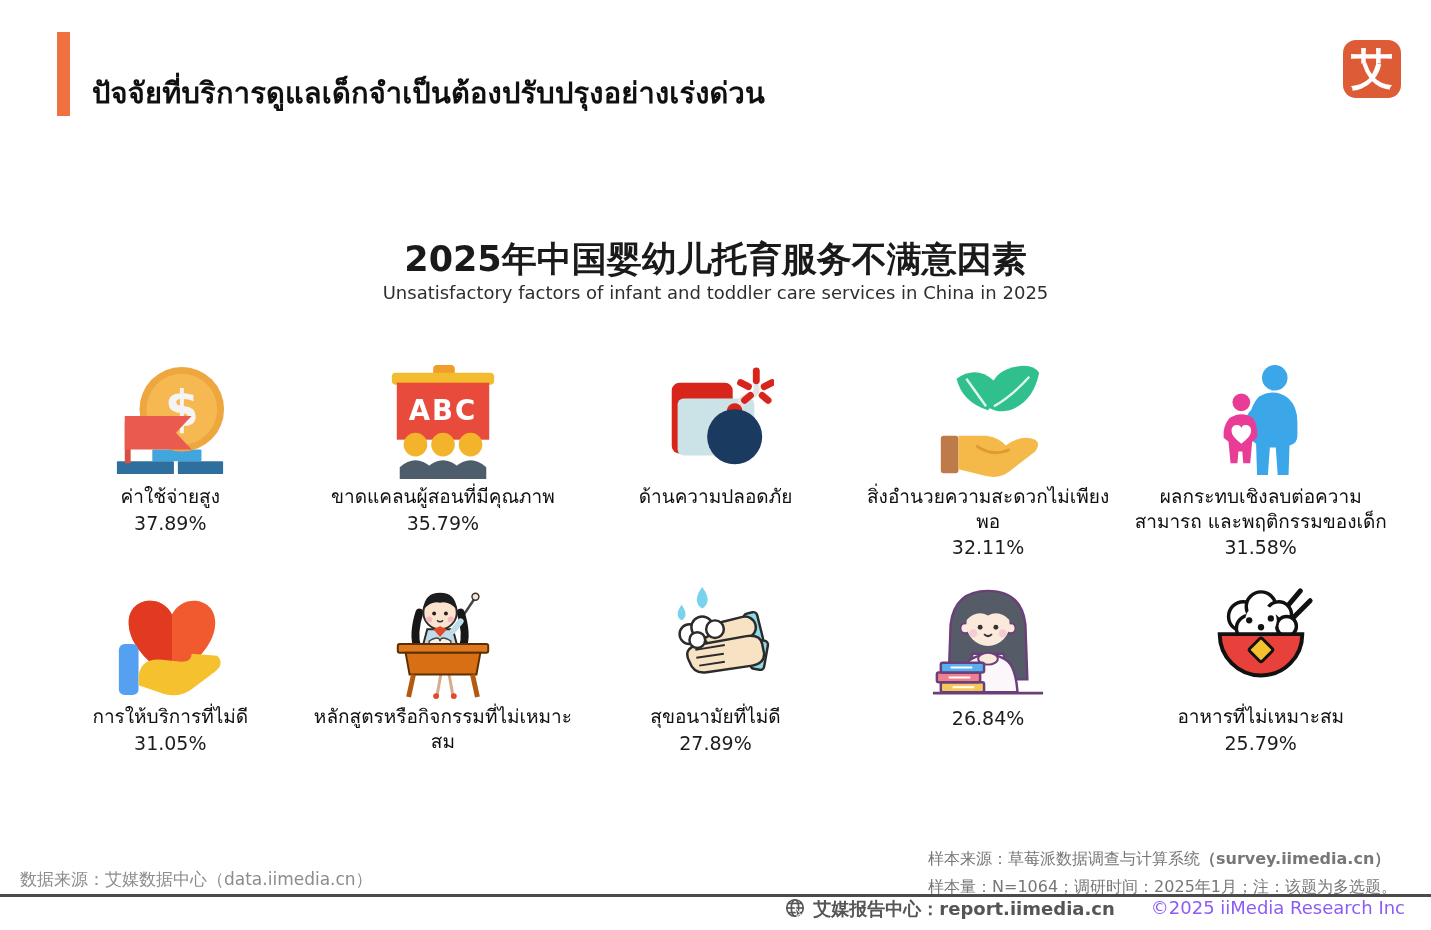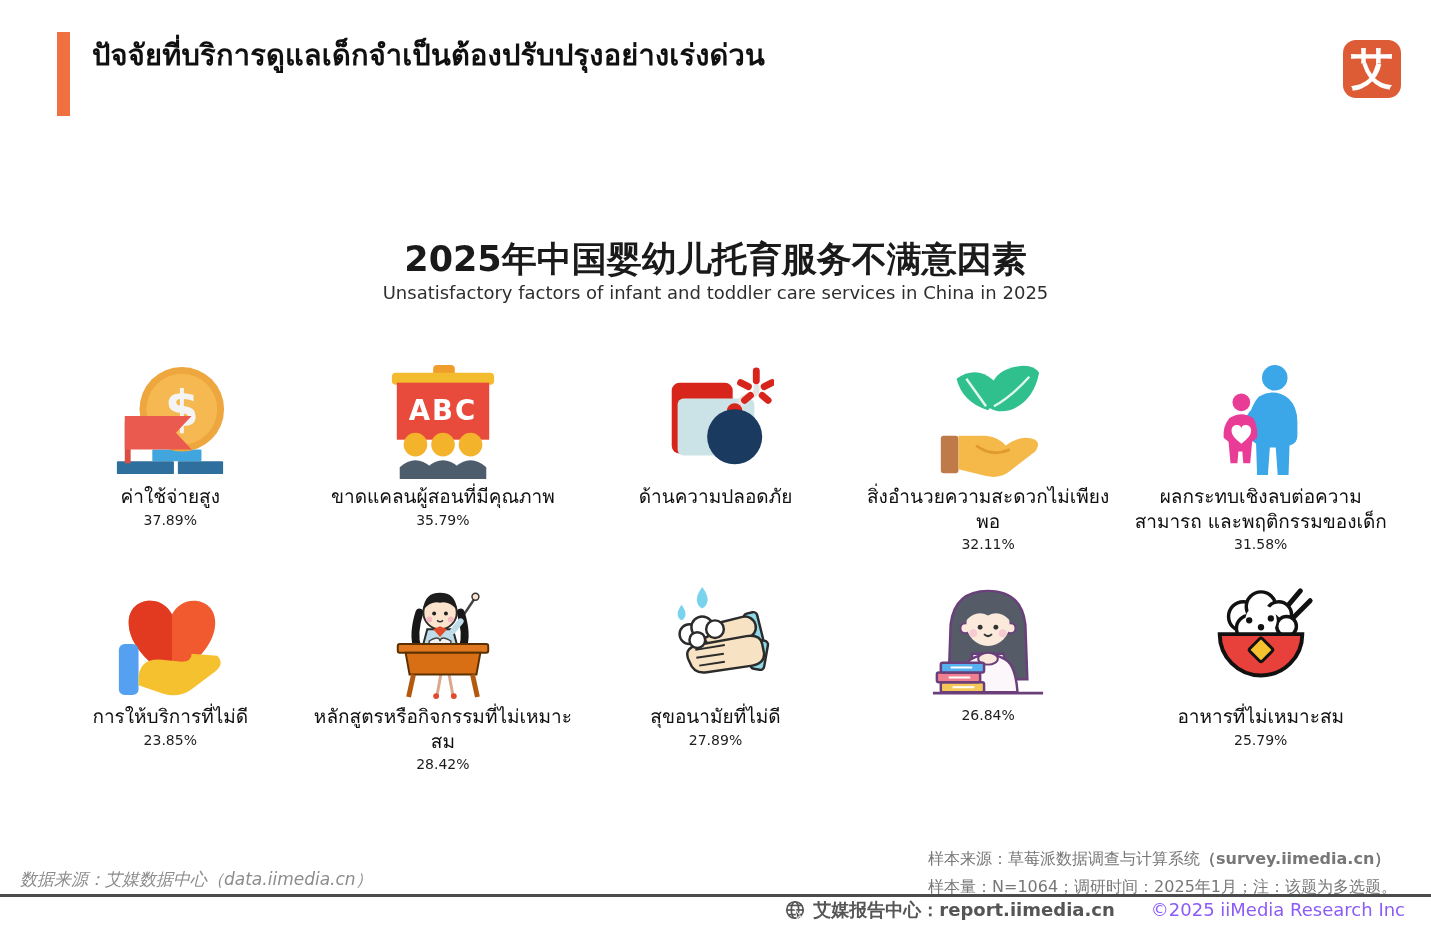--- a/index.html
+++ b/index.html
@@ -2,51 +2,51 @@
 <html><head>
 <meta charset="utf-8">
 <style>
   html,body { margin:0; padding:0; }
   body {
     width:1431px; height:930px; position:relative; overflow:hidden;
     background:#ffffff;
     font-family:"DejaVu Sans","Liberation Sans",sans-serif;
   }
   
-  .header { position:absolute; top:32px; left:57px; display:flex; align-items:flex-start; }
+  .header { position:absolute; top:32px; left:57px; display:flex; align-items:flex-end; }
   .accent-bar { width:13px; height:84px; background:#F1703F; margin-right:22px; }
   .header-title { font-size:29px; font-weight:bold; color:#101010; letter-spacing:0.2px; }
   .logo { position:absolute; top:40px; right:30px; display:flex; align-items:center; gap:13px; }
   .logo-box { width:58px; height:58px; background:#DD5B35; border-radius:13px; color:#fff;
     font-size:42px; font-weight:bold; display:flex; align-items:center; justify-content:center; line-height:1; }
   .logo-text { color:#DD5B35; display:flex; flex-direction:column; }
   .logo-cn { font-size:33px; font-weight:bold; letter-spacing:3px; line-height:1.05; }
   .logo-en { font-size:17px; font-weight:bold; }
   
   .chart-title { position:absolute; top:236px; left:0; width:100%; text-align:center;
     font-size:35px; font-weight:bold; color:#1a1a1a; }
   .chart-subtitle { position:absolute; top:282px; left:0; width:100%; text-align:center;
     font-size:18px; color:#2e2e2e; }
   
   .grid { position:absolute; top:360px; left:34px; right:34px;
     display:grid; grid-template-columns:repeat(5,1fr); }
   .cell { height:220px; text-align:center; padding:0 4px; }
   .icon-wrap { height:124px; display:flex; align-items:center; justify-content:center; }
   .icon-wrap svg { width:118px; height:118px; }
   .label { font-size:19px; font-weight:normal; color:#101010; line-height:1.3; }
-  .percent { margin-top:3px; font-size:14px; color:#1d1d1d; }
-  
-  .source-left { position:absolute; left:20px; top:868px; font-size:17px; color:#8c8c8c;font-style:italic; }
+  .percent { margin-top:3px; font-size:19px; color:#1d1d1d; }
+  
+  .source-left { position:absolute; left:20px; top:868px; font-size:17px; color:#8c8c8c; }
   .source-right { position:absolute; right:34px; top:845px; font-size:16px; color:#777777;
     line-height:1.72; text-align:left; }
   .source-right .bold { font-weight:bold; }
   
   .footer-line { position:absolute; top:894px; left:0; width:100%; height:3px; background:#4b4b4b; }
   .footer { position:absolute; top:897px; left:0; right:26px; height:25px;
-    display:flex; align-items:center; justify-content:flex-end; color:#555; font-size:18px; }
+    display:flex; justify-content:flex-end; color:#555; font-size:18px; }
   .footer .globe { width:22px; height:22px; margin-right:7px; }
   .footer .report { font-weight:bold; color:#555; }
   .footer .copyright { margin-left:36px; color:#8b5cf6; }
 </style>
 </head>
 <body>
 
 <div class="header">
   <div class="accent-bar"></div>
   <div class="header-title">ปัจจัยที่บริการดูแลเด็กจำเป็นต้องปรับปรุงอย่างเร่งด่วน</div>
@@ -151,21 +151,21 @@
   <div class="cell">
     <div class="icon-wrap">
       <svg viewBox="0 0 120 120">
         <path d="M62,98 C30,76 18,58 18,40 C18,26 28,18 40,18 C50,18 58,24 62,32 C66,24 74,18 84,18 C96,18 106,26 106,40 C106,58 94,76 62,98 Z" fill="#F05A2E"></path>
         <path d="M62,98 C30,76 18,58 18,40 C18,26 28,18 40,18 C50,18 58,24 62,32 Z" fill="#E23A20"></path>
         <rect x="8" y="62" width="20" height="52" rx="6" fill="#55A0F0"></rect>
         <path d="M28,98 q0,-22 24,-20 l20,2 q10,0 10,-8 l26,2 q8,8 -2,16 l-24,18 q-12,9 -28,5 l-26,-9 z" fill="#F6C12F"></path>
       </svg>
     </div>
     <div class="label">การให้บริการที่ไม่ดี</div>
-    <div class="percent">23.85%</div>
+    <div class="percent">31.05%</div>
   </div>
 
   <div class="cell">
     <div class="icon-wrap">
       <svg viewBox="0 0 120 120">
         <line x1="76" y1="40" x2="92" y2="16" stroke="#444" stroke-width="2.5"></line>
         <circle cx="93" cy="14" r="3.5" fill="#FBE3CE" stroke="#333" stroke-width="1.5"></circle>
         <path d="M36,30 q-7,22 -2,36" stroke="#171717" stroke-width="8" fill="none" stroke-linecap="round"></path>
         <path d="M78,30 q7,22 2,36" stroke="#171717" stroke-width="8" fill="none" stroke-linecap="round"></path>
         <circle cx="57" cy="30" r="17" fill="#FBE3CE" stroke="#2b2b2b" stroke-width="2"></circle>
@@ -183,21 +183,20 @@
         <circle cx="53" cy="115" r="3" fill="#E04A2A"></circle>
           <circle cx="71" cy="115" r="3" fill="#E04A2A"></circle>
         <path d="M46,59 q10,-6 11,0 q1,-6 11,0 v4 h-22 z" fill="#f2f2f2" stroke="#444" stroke-width="1.5"></path>
         <rect x="14" y="62" width="92" height="9" rx="2" fill="#E07820" stroke="#5a3000" stroke-width="2"></rect>
         <path d="M22,71 h76 l-4,22 h-68 z" fill="#D86F14" stroke="#5a3000" stroke-width="2"></path>
         <line x1="30" y1="93" x2="25" y2="116" stroke="#B35A10" stroke-width="5"></line>
         <line x1="90" y1="93" x2="95" y2="116" stroke="#B35A10" stroke-width="5"></line>
       </svg>
     </div>
     <div class="label">หลักสูตรหรือกิจกรรมที่ไม่เหมาะสม</div>
-    <div class="percent">28.42%</div>
   </div>
 
   <div class="cell">
     <div class="icon-wrap">
       <svg viewBox="0 0 120 120">
         <path d="M47,4 q11,15 0,22 q-11,-7 0,-22 z" fill="#79D2EE"></path>
         <path d="M26,22 q8,11 0,16 q-8,-5 0,-16 z" fill="#79D2EE"></path>
         <rect x="92" y="30" width="14" height="32" rx="4" transform="rotate(-14 99 46)" fill="#8FD9E8" stroke="#2b2b2b" stroke-width="2.5"></rect>
         <rect x="98" y="58" width="14" height="30" rx="4" transform="rotate(10 105 73)" fill="#8FD9E8" stroke="#2b2b2b" stroke-width="2.5"></rect>
         <rect x="48" y="38" width="54" height="22" rx="11" transform="rotate(-14 75 49)" fill="#F7E3C3" stroke="#2b2b2b" stroke-width="2.5"></rect>

